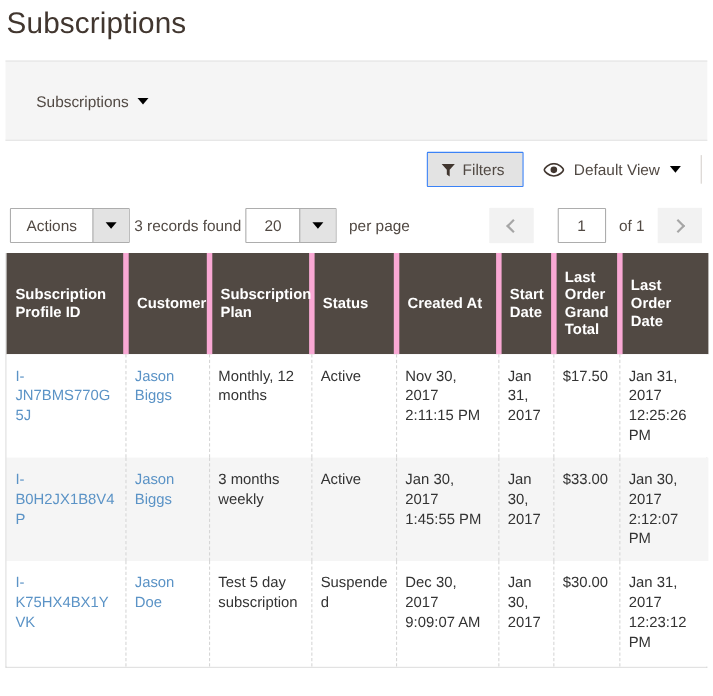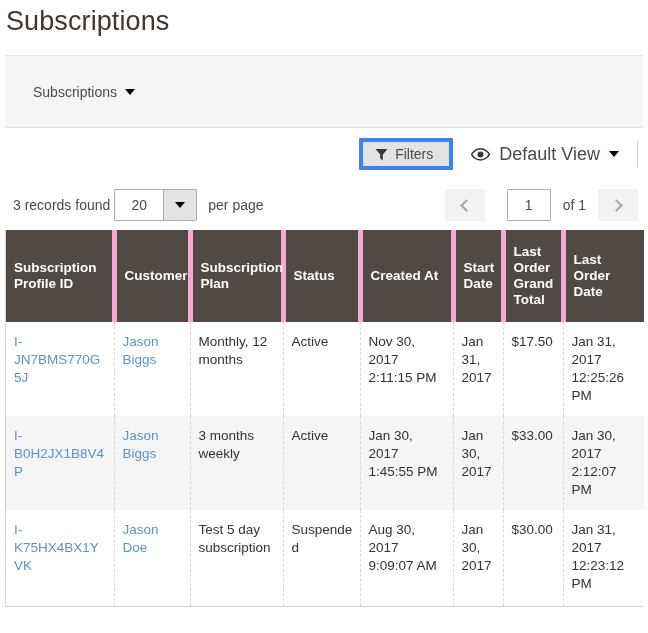--- a/index.html
+++ b/index.html
@@ -58,38 +58,38 @@
     align-items: center;
     justify-content: flex-end;
     padding-right: 10px;
     gap: 0;
   }
   .btn-filters {
     display: flex;
     align-items: center;
     gap: 7px;
     background: #e3e3e3;
-    border: 4px solid #3b82f6;
+    border: 1px solid #3b82f6;
     border-radius: 1px;
     height: 32px;
     padding: 0 16px 0 12px;
     font-size: 14px;
     color: #514943;
     cursor: pointer;
   }
   .funnel {
     width: 13px; height: 13px;
     position: relative;
   }
   .funnel svg { display: block; }
   .tool-group {
     display: flex;
     align-items: center;
     gap: 9px;
-    font-size: 18px;
+    font-size: 14px;
     color: #514943;
     cursor: pointer;
     padding: 0 18px;
     height: 26px;
   }
   .tool-sep {
     width: 1px;
     height: 26px;
     background: #d6d2ce;
   }
@@ -266,20 +266,26 @@
     <span class="caret-down"></span>
   </div>
 
   <div class="tool-sep"></div>
 
 
 </div>
 
 <div class="admin-row">
 
+  <div class="select-box actions-select">
+    <div class="sel-value">Actions</div>
+    <div class="sel-arrow">
+      <span class="caret-down"></span>
+    </div>
+  </div>
 
   <div class="records-found">3 records found</div>
 
   <div class="select-box">
     <div class="sel-value">20</div>
     <div class="sel-arrow">
       <span class="caret-down"></span>
     </div>
   </div>
 
@@ -341,20 +347,20 @@
         <td>Jan 30, 2017 1:45:55 PM</td>
         <td>Jan 30, 2017</td>
         <td>$33.00</td>
         <td>Jan 30, 2017 2:12:07 PM</td>
       </tr>
       <tr class="odd r3">
         <td><a>I-K75HX4BX1YVK</a></td>
         <td><a>Jason Doe</a></td>
         <td>Test 5 day subscription</td>
         <td>Suspended</td>
-        <td>Aug 30, 2017 9:09:07 AM</td>
+        <td>Dec 30, 2017 9:09:07 AM</td>
         <td>Jan 30, 2017</td>
         <td>$30.00</td>
         <td>Jan 31, 2017 12:23:12 PM</td>
       </tr>
     </tbody>
   </table>
 </div>
 
 </body></html>

